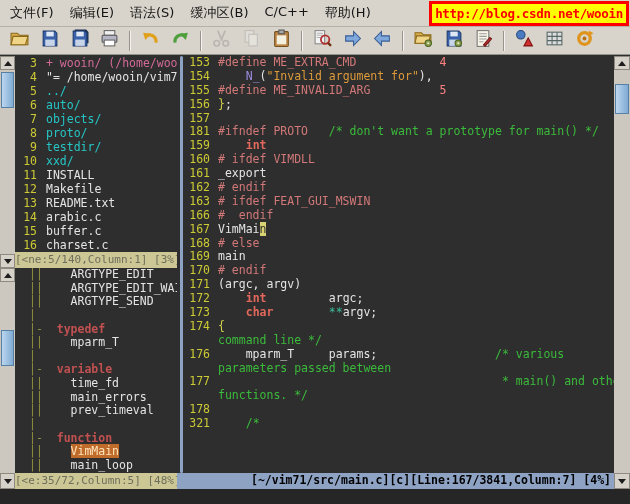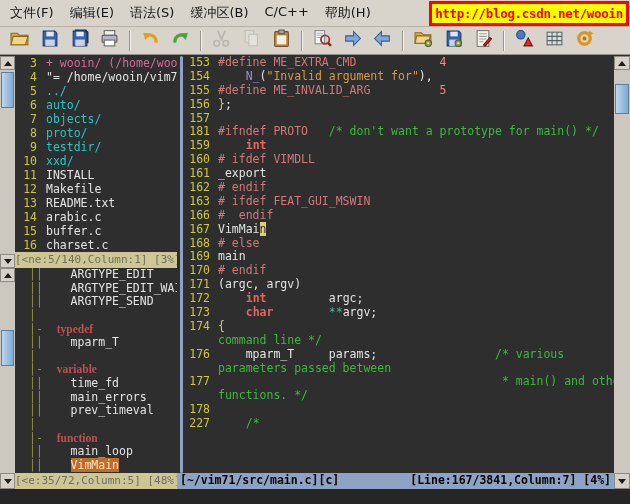--- a/index.html
+++ b/index.html
@@ -61,34 +61,34 @@
   .s-stmt { color:#d2d24a; }
   .s-str  { color:#dd9a3a; }
   .s-num  { color:#ff8282; }
   .s-cmt  { color:#3bbb3b; }
   .s-op   { color:#3bbf9d; }
   .s-vio  { color:#9e8ce2; }
   .s-cur  { background: var(--c-cursor, #d8d273); color:#2e2e2e; }
   .s-pink { color:#d26a96; }
   .s-dir  { color:#26c6c6; }
   .s-tree { color:#90903f; }
-  .s-sec  { color:#c15050; font-weight:bold;font-family:Liberation Serif, serif; }
+  .s-sec  { color:#c15050; font-weight:bold; }
   .s-tag  { color:#e4e4e4; }
   .s-hl   { background: var(--c-tag-hl, #bf6c2a); color:#ffe3bb; }
   
   .statusline {
     position: absolute; height: 16px; line-height: 15px; white-space: pre;
     font-family: "DejaVu Sans Mono", "Liberation Mono", monospace; font-size: 11px;
     overflow: hidden;
   }
   .st-inactive { background: var(--c-status-inactive, #cdc795); color: #6e6e5c; }
   .st-active   { background: var(--c-status-active, #8ea3c4); color: #000; font-weight: bold; display:flex; justify-content: space-between; padding: 0 3px; font-size: 11.5px; }
   #status-expl { left: 15px;  top: 197px; width: 162px; }
   #status-tag  { left: 15px;  top: 418px; width: 162px; }
-  #status-main { left: 177px; top: 418px; width: 437px; }
+  #status-main { left: 177px; top: 418px; width: 437px; justify-content: flex-end; }
   
   .cmdline { position: absolute; left: 0; top: 489px; width: 630px; height: 15px; background: #262626; }
   
   .sb { position: absolute; background: #ccc8c0; }
   #sb-left-1 { left: 0; top: 1px;   width: 15px; height: 212px; }
   #sb-left-2 { left: 0; top: 213px; width: 15px; height: 221px; }
   #sb-right  { left: 614px; top: 1px; width: 16px; height: 433px; }
   .sb-btn {
     position: absolute; left: 0; width: 100%; height: 14px;
     background: #d6d2ca; border: 1px solid #8e8a82;
@@ -296,22 +296,22 @@
         <div class="row tag-row"><span class="ltext"><span class="s-tree">|</span></span></div>
         <div class="row tag-row"><span class="ltext"><span class="s-tree">|-</span><span class="s-p">  </span><span class="s-sec">typedef</span></span></div>
         <div class="row tag-row"><span class="ltext"><span class="s-tree">||</span><span class="s-p">    </span><span class="s-tag">mparm_T</span></span></div>
         <div class="row tag-row"><span class="ltext"><span class="s-tree">|</span></span></div>
         <div class="row tag-row"><span class="ltext"><span class="s-tree">|-</span><span class="s-p">  </span><span class="s-sec">variable</span></span></div>
         <div class="row tag-row"><span class="ltext"><span class="s-tree">||</span><span class="s-p">    </span><span class="s-tag">time_fd</span></span></div>
         <div class="row tag-row"><span class="ltext"><span class="s-tree">||</span><span class="s-p">    </span><span class="s-tag">main_errors</span></span></div>
         <div class="row tag-row"><span class="ltext"><span class="s-tree">||</span><span class="s-p">    </span><span class="s-tag">prev_timeval</span></span></div>
         <div class="row tag-row"><span class="ltext"><span class="s-tree">|</span></span></div>
         <div class="row tag-row"><span class="ltext"><span class="s-tree">|-</span><span class="s-p">  </span><span class="s-sec">function</span></span></div>
+        <div class="row tag-row"><span class="ltext"><span class="s-tree">||</span><span class="s-p">    </span><span class="s-hl">VimMain</span></span></div>
         <div class="row tag-row"><span class="ltext"><span class="s-tree">||</span><span class="s-p">    </span><span class="s-tag">main_loop</span></span></div>
-        <div class="row tag-row"><span class="ltext"><span class="s-tree">||</span><span class="s-p">    </span><span class="s-hl">VimMain</span></span></div>
       </div>
     <div class="statusline st-inactive" id="status-tag">[&lt;e:35/72,Column:5] [48%]</div>
 
     <div class="vsep"></div>
 
     <div class="pane" id="code">
         <div class="row code-row"><span class="lnum">153</span><span class="ltext"><span class="s-pre">#define ME_EXTRA_CMD</span><span class="s-p">            </span><span class="s-num">4</span></span></div>
         <div class="row code-row"><span class="lnum">154</span><span class="ltext"><span class="s-p">    </span><span class="s-vio">N_</span><span class="s-p">(</span><span class="s-str">"Invalid argument for"</span><span class="s-p">),</span></span></div>
         <div class="row code-row"><span class="lnum">155</span><span class="ltext"><span class="s-pre">#define ME_INVALID_ARG</span><span class="s-p">          </span><span class="s-num">5</span></span></div>
         <div class="row code-row"><span class="lnum">156</span><span class="ltext"><span class="s-stmt">}</span><span class="s-p">;</span></span></div>
@@ -330,21 +330,21 @@
         <div class="row code-row"><span class="lnum">171</span><span class="ltext"><span class="s-p">(argc, argv)</span></span></div>
         <div class="row code-row"><span class="lnum">172</span><span class="ltext"><span class="s-p">    </span><span class="s-type">int</span><span class="s-p">         argc;</span></span></div>
         <div class="row code-row"><span class="lnum">173</span><span class="ltext"><span class="s-p">    </span><span class="s-type">char</span><span class="s-p">        </span><span class="s-op">**</span><span class="s-p">argv;</span></span></div>
         <div class="row code-row"><span class="lnum">174</span><span class="ltext"><span class="s-stmt">{</span></span></div>
         <div class="row code-row"><span class="lnum"></span><span class="ltext"><span class="s-cmt">command line */</span></span></div>
         <div class="row code-row"><span class="lnum">176</span><span class="ltext"><span class="s-p">    mparm_T     params;                 </span><span class="s-cmt">/* various</span></span></div>
         <div class="row code-row"><span class="lnum"></span><span class="ltext"><span class="s-cmt">parameters passed between</span></span></div>
         <div class="row code-row"><span class="lnum">177</span><span class="ltext"><span class="s-p">                                         </span><span class="s-cmt">* main() and other</span></span></div>
         <div class="row code-row"><span class="lnum"></span><span class="ltext"><span class="s-cmt">functions. */</span></span></div>
         <div class="row code-row"><span class="lnum">178</span><span class="ltext"></span></div>
-        <div class="row code-row"><span class="lnum">227</span><span class="ltext"><span class="s-p">    </span><span class="s-cmt">/*</span></span></div>
+        <div class="row code-row"><span class="lnum">321</span><span class="ltext"><span class="s-p">    </span><span class="s-cmt">/*</span></span></div>
       </div>
     <div class="statusline st-active" id="status-main">
       <span>[~/vim71/src/main.c][c]</span>
       <span>[Line:167/3841,Column:7] [4%]</span>
     </div>
 
     <div class="sb" id="sb-right">
       <div class="sb-btn" style="top:0;">
           <span class="arr-up"></span>
         </div>

